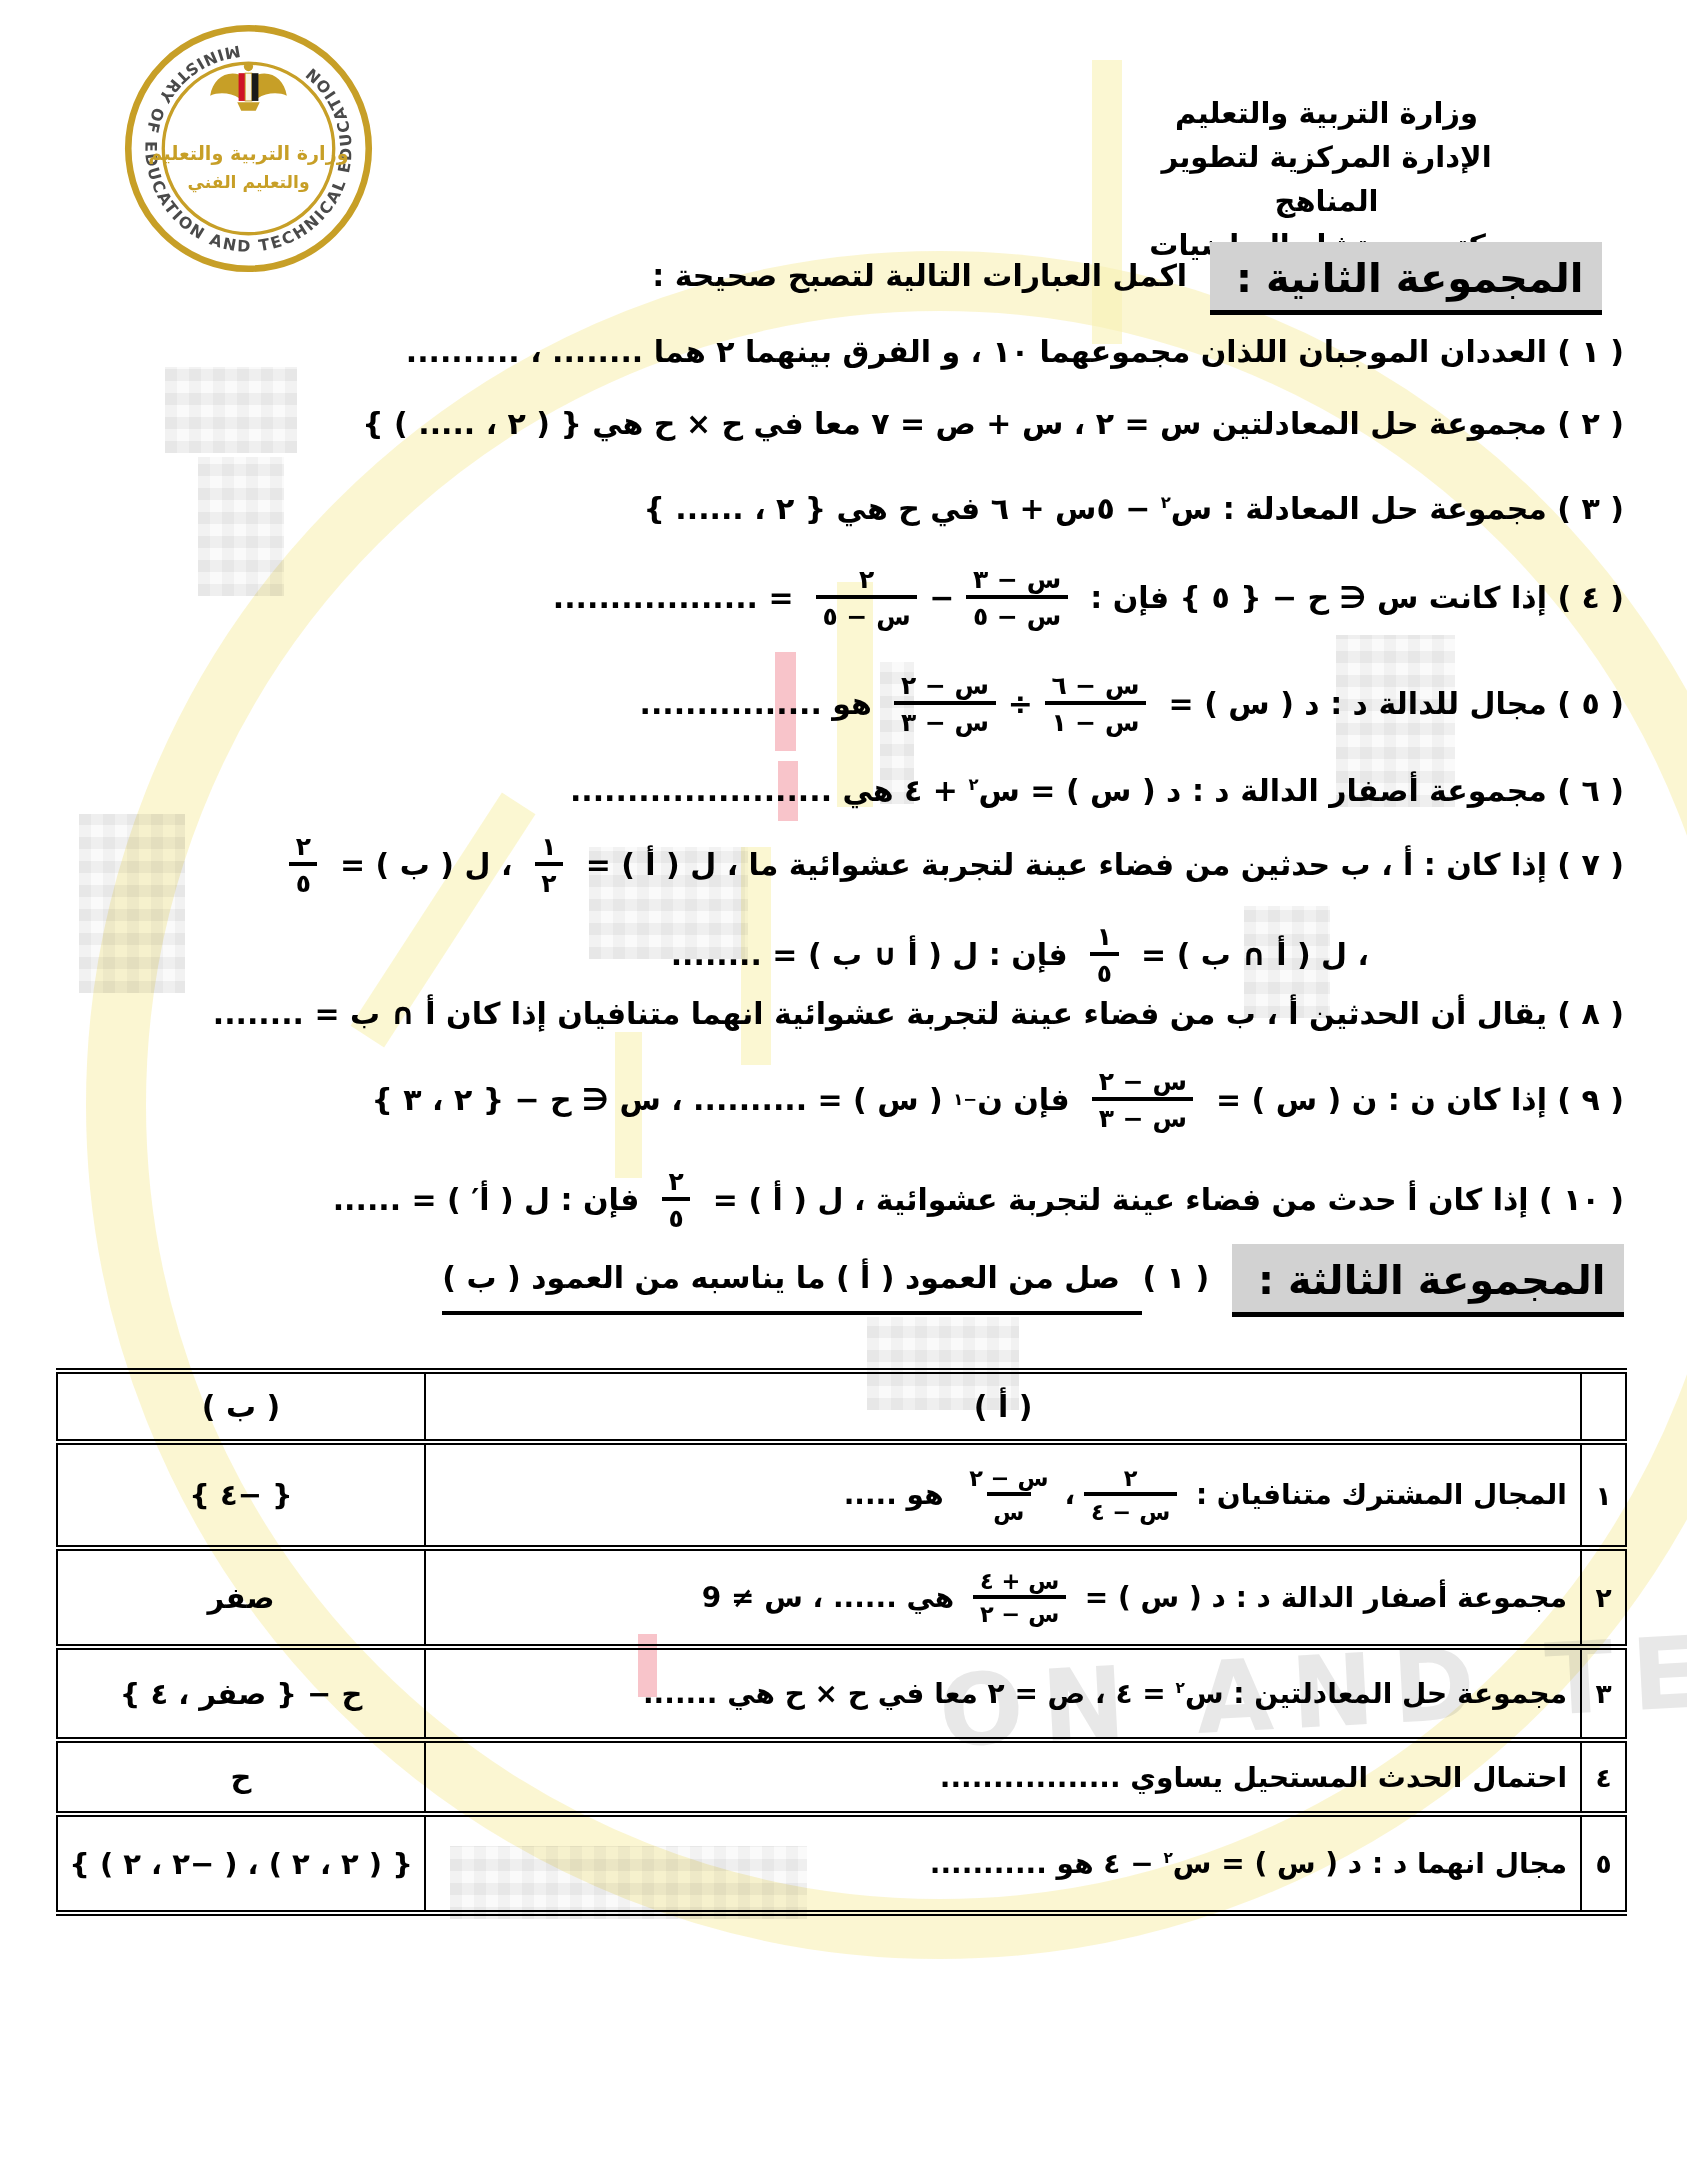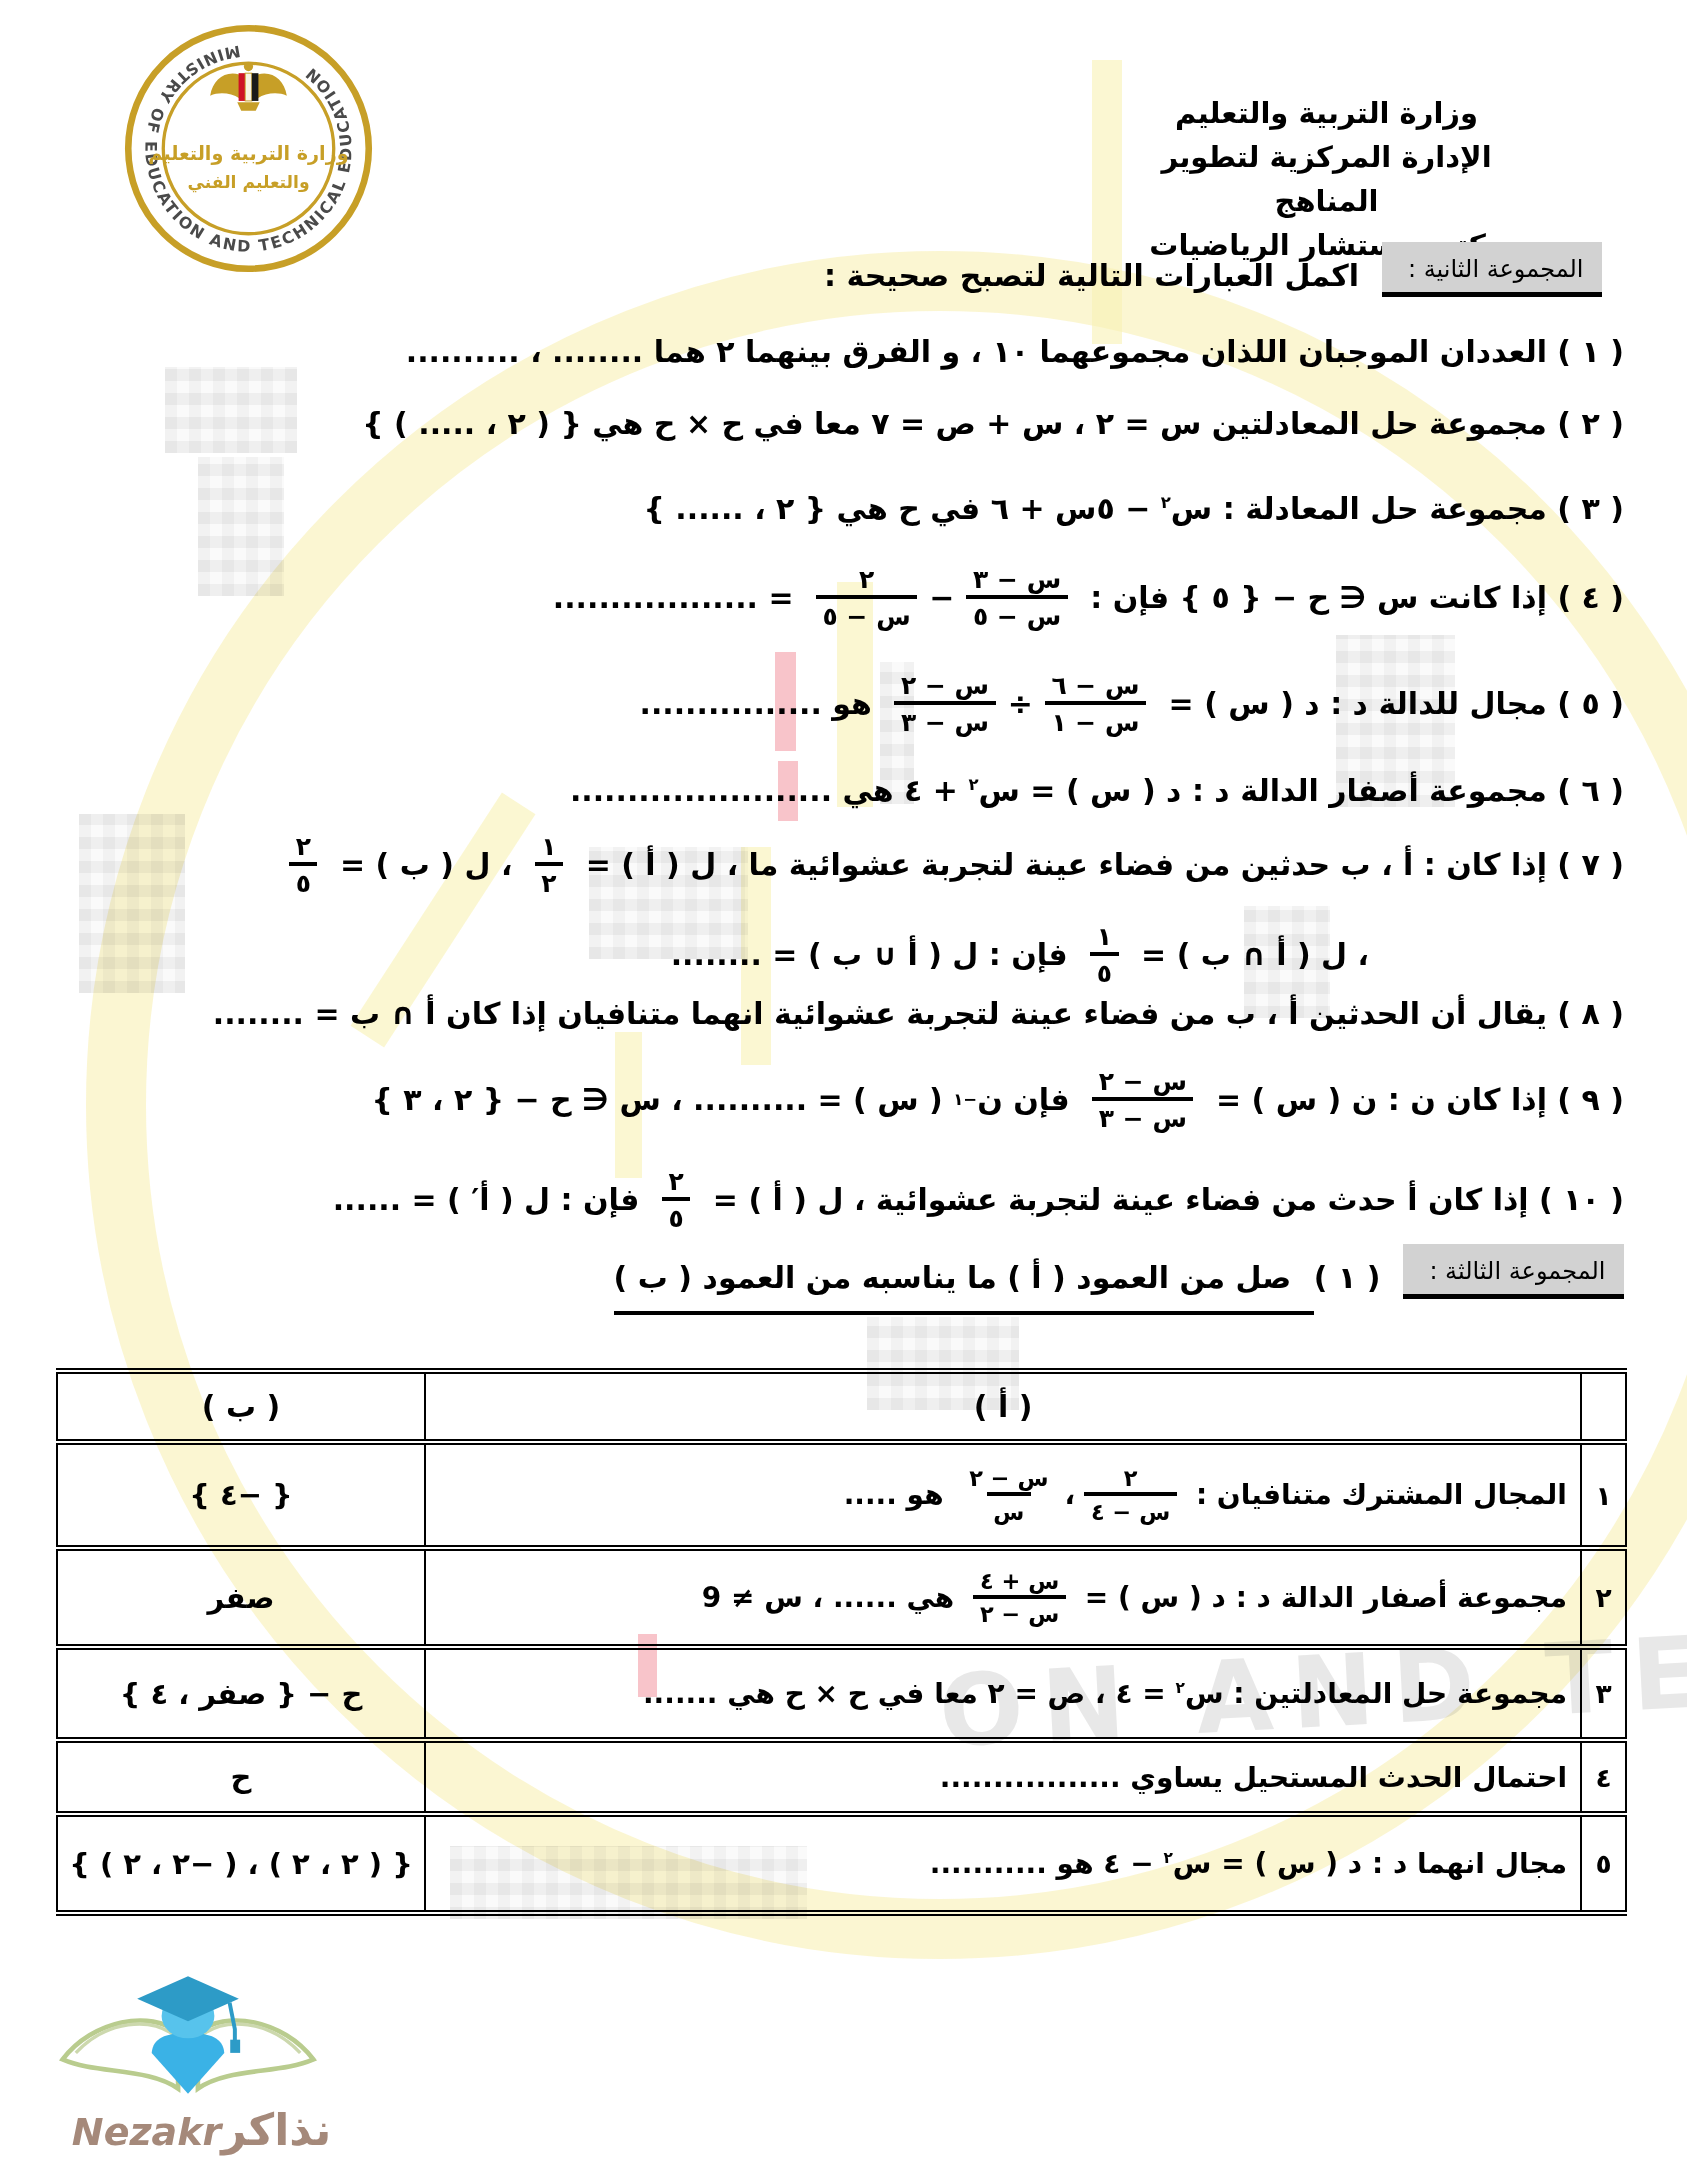--- a/index.html
+++ b/index.html
@@ -16,21 +16,21 @@
       opacity:.55;}
   .wm-pink{background:rgba(242,148,158,0.55);}
   .wm-ghost{font-size:99px;font-weight:bold;letter-spacing:18.5px;color:rgba(110,110,110,0.16);
             transform:rotate(-3deg);white-space:nowrap;}
   
   .ministry{position:absolute;top:91px;right:149px;width:423px;text-align:center;
             font-weight:bold;font-size:29px;line-height:1.52;direction:rtl;}
   .seal{position:absolute;left:119px;top:18.5px;width:259px;height:259px;}
   
   .sec-row{position:absolute;direction:rtl;display:flex;align-items:flex-start;white-space:nowrap;}
-  .sec-title{background:#d2d2d2;font-weight:normal;font-size:24px;padding:13.2px 18.5px 9.3px 26.5px;
+  .sec-title{background:#d2d2d2;font-weight:bold;font-size:40px;padding:13.2px 18.5px 9.3px 26.5px;
              border-bottom:5.3px solid #000;}
   .sec-instr{font-weight:bold;font-size:30px;padding:16px 22.5px 0 0;}
   .underlined{border-bottom:4px solid #000;padding-bottom:16px;}
   
   .q{position:absolute;right:63px;direction:rtl;font-weight:bold;font-size:30px;
      white-space:nowrap;}
   .qf{position:absolute;right:63px;direction:rtl;display:flex;align-items:center;
       font-weight:bold;font-size:30px;white-space:nowrap;}
   .qf > span{white-space:pre;}
   .frac{display:inline-flex;flex-direction:column;align-items:center;vertical-align:middle;
@@ -223,29 +223,15 @@
       <td class="cb">ح</td>
     </tr>
     <tr style="height:99px">
       <td class="cnum">٥</td>
       <td class="ca"><span>مجال انهما د : د ( س ) = س</span><sup>٢</sup><span> − ٤ هو ...........</span></td>
       <td class="cb">{ ( ٢ ، ٢ ) ، ( −٢ ، ٢ ) }</td>
     </tr>
   </tbody>
     </table>
 
-  <div class="nezakr">
-    <svg width="284" height="132" viewBox="0 0 430 200">
-      <path d="M25,128 C70,68 160,52 200,88 L200,172 C155,140 75,150 25,128 Z" fill="#ffffff" stroke="#b9cc8e" stroke-width="7"></path>
-      <path d="M405,128 C360,68 270,52 230,88 L230,172 C275,140 355,150 405,128 Z" fill="#ffffff" stroke="#b9cc8e" stroke-width="7"></path>
-      <path d="M45,118 C90,70 160,60 200,96" fill="none" stroke="#ccd8ad" stroke-width="5"></path>
-      <path d="M385,118 C340,70 270,60 230,96" fill="none" stroke="#ccd8ad" stroke-width="5"></path>
-      <path d="M160,118 C162,96 180,88 215,88 C250,88 268,96 270,118 L215,180 Z" fill="#3ab2e6"></path>
-      <ellipse cx="215" cy="62" rx="40" ry="34" fill="#57c3ec"></ellipse>
-      <path d="M138,36 L215,2 L292,36 L215,70 Z" fill="#2d9bc7"></path>
-      <path d="M278,42 L286,82 L286,100" stroke="#2d9bc7" stroke-width="6" fill="none"></path>
-      <rect x="279" y="98" width="15" height="20" fill="#2d9bc7"></rect>
-    </svg>
-    <div class="nezakr-text"><span>Nezakr</span><span class="ar">نذاكر</span></div>
-  </div>
 
 </div>
 
 
 </body></html>

